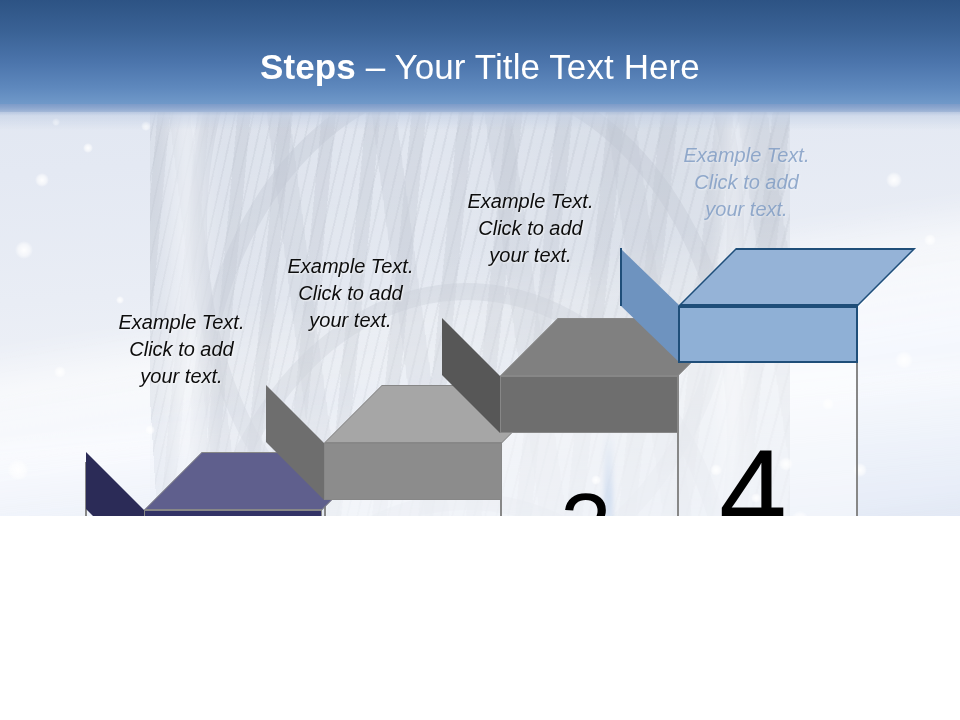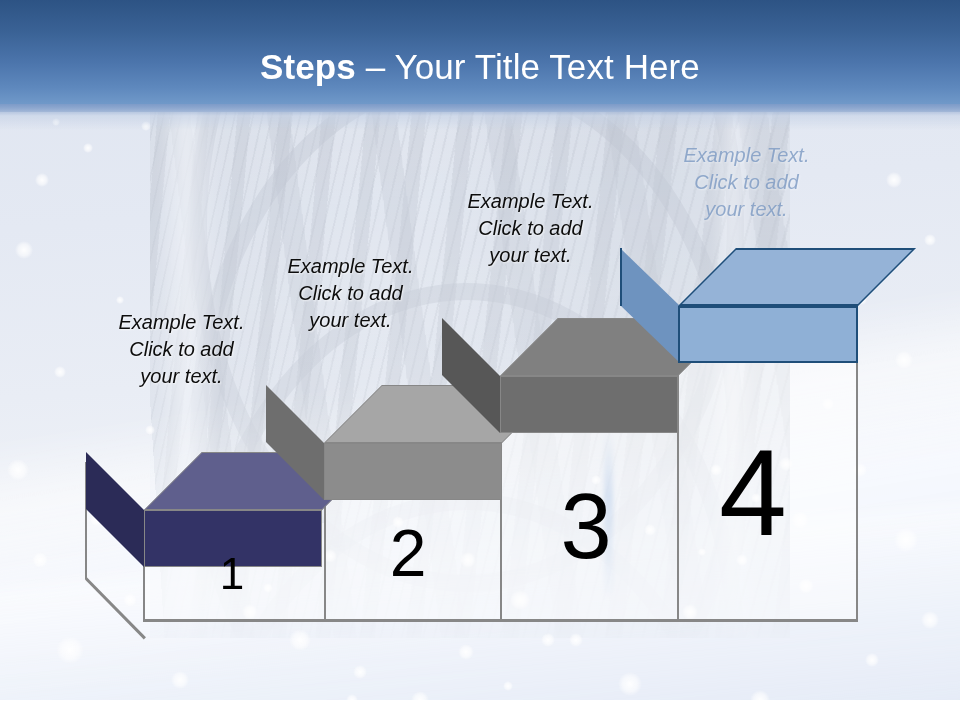--- a/index.html
+++ b/index.html
@@ -7,21 +7,21 @@
     padding: 0;
     background: #ffffff;
   }
   body {
     font-family: "Liberation Sans", sans-serif;
   }
 
   #slide {
     position: relative;
     width: 960px;
-    height: 700px;
+    height: 516px;
     overflow: hidden;
     background: #e6eaf2;
   }
 
   
 
   
   .bg-base {
     position: absolute;
     inset: 0;

